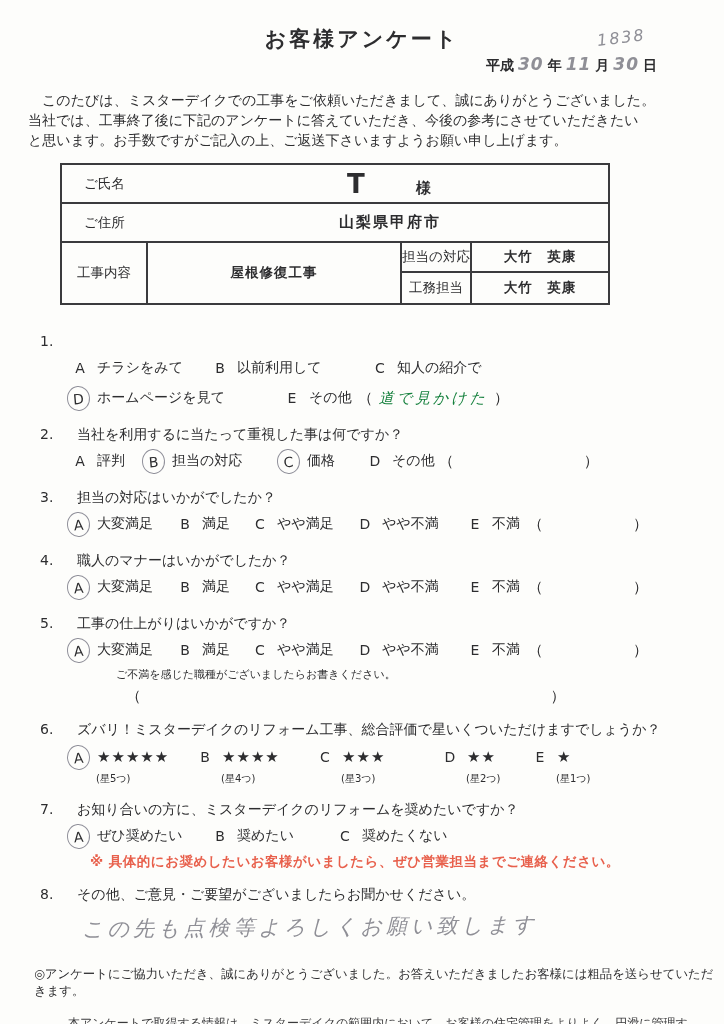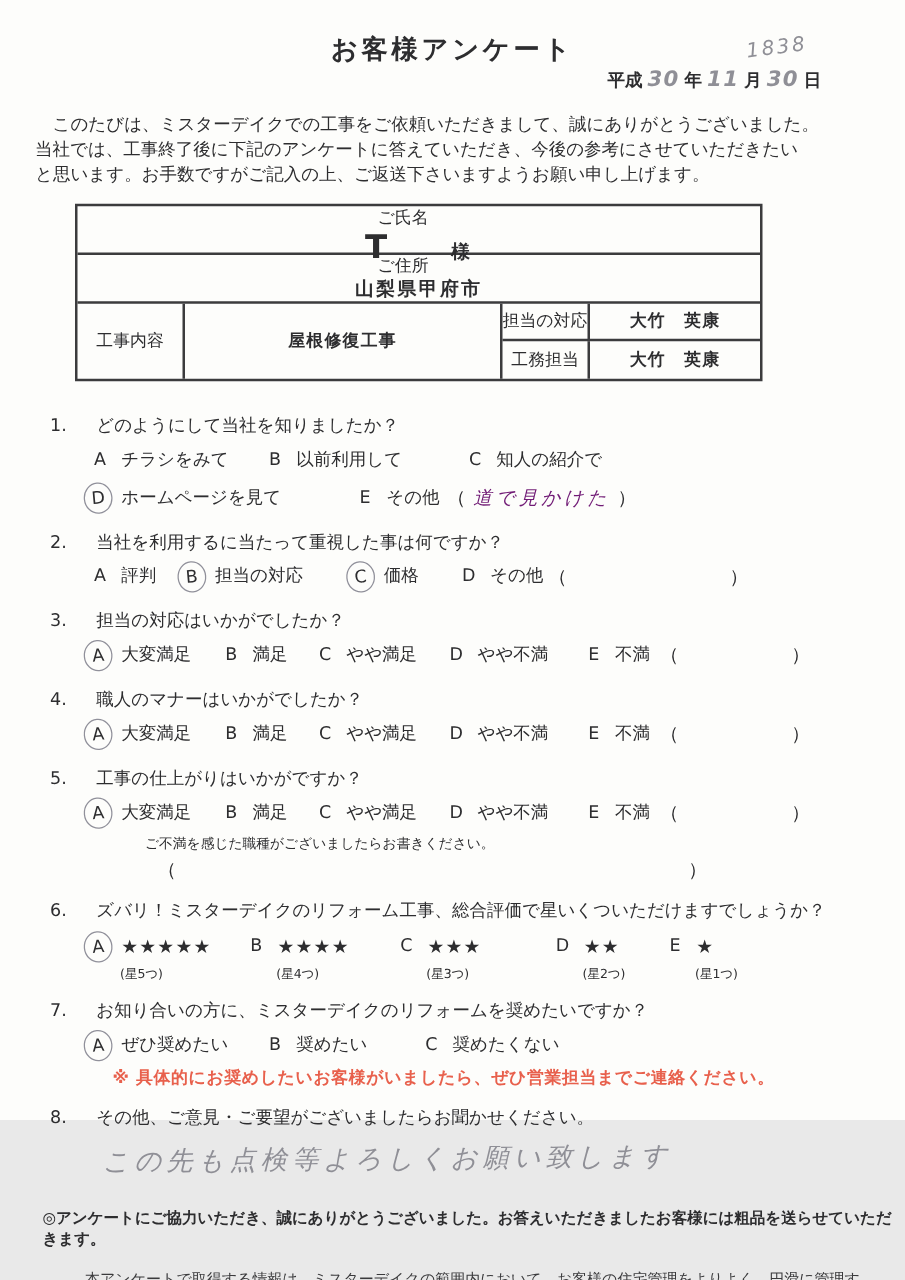--- a/index.html
+++ b/index.html
@@ -1,35 +1,35 @@
 <!DOCTYPE html>
 <html><head>
 <meta charset="utf-8">
 <style>
   html,body{margin:0;padding:0;}
   body{width:724px;height:1024px;overflow:hidden;background:#e9e9e9;}
   .sheet{
-    position:relative;width:724px;height:896px;background:#fdfdfb;
+    position:relative;width:724px;height:1024px;background:#fdfdfb;
     font-family:"DejaVu Sans","Liberation Sans",sans-serif;color:#2d2d2f;
     box-sizing:border-box;
   }
   
   .title{ text-align:center;padding-top:25px;font-size:21px;font-weight:bold;letter-spacing:3px; }
   .serial{
     position:absolute;top:28px;right:78px;font-size:16px;font-style:italic;
     color:#8f8f96;transform:rotate(-7deg);letter-spacing:2px;
   }
   .date-row{ position:absolute;top:54px;left:486px;font-size:14px;font-weight:600;display:flex;align-items:baseline; }
   .hand{ color:#8f8f96;font-style:italic; }
   .date-num{ font-size:17px;margin:0 4px;font-weight:700;letter-spacing:1px; }
   
   .intro{ margin:37px 20px 0 28px;font-size:14px;line-height:20px;font-weight:500; }
   
   .info-table{ margin:13px 0 0 60px;width:550px;border:2px solid #3b3b3d;box-sizing:border-box; }
-  .t-row{ height:37px;border-bottom:2px solid #3b3b3d;display:flex;align-items:center;flex-direction:column; }
+  .t-row{ height:37px;border-bottom:2px solid #3b3b3d;display:flex;align-items:center; }
   .t-label{ width:110px;padding-left:22px;font-size:13.5px;box-sizing:border-box; }
   .t-value{ flex:1;text-align:center;font-size:15px;font-weight:600;letter-spacing:2px; }
   .name-t{ font-size:26px;font-weight:bold;letter-spacing:0; }
   .name-suffix{ margin-left:44px;font-size:15px; }
   .r3{ display:grid;grid-template-columns:86px 254px 70px 1fr;grid-template-rows:30px 30px; }
   .r3 .cell{ display:flex;align-items:center;justify-content:center;font-size:13.5px;box-sizing:border-box; }
   .br{ border-right:2px solid #3b3b3d; }
   .bb{ border-bottom:2px solid #3b3b3d; }
   .c-work-label{ grid-column:1;grid-row:1/3; }
   .c-work-value{ grid-column:2;grid-row:1/3;font-weight:600;letter-spacing:1px;font-size:14.5px; }
@@ -75,21 +75,21 @@
   .star-labels{ display:flex;margin:2px 0 0 32px;font-size:10px;font-weight:400; }
   .star-label{ box-sizing:border-box;padding-left:24px; }
   .star-labels .star-label:nth-child(1){width:125px} .star-labels .star-label:nth-child(2){width:120px}
   .star-labels .star-label:nth-child(3){width:125px} .star-labels .star-label:nth-child(4){width:90px}
   .red-note{ margin:4px 0 0 50px;font-size:13.5px;font-weight:600;letter-spacing:.5px; }
   .q8-answer{
     margin:8px 0 0 42px;font-size:21px;letter-spacing:4px;transform:rotate(-0.6deg);
     font-style:italic;font-weight:400;
   }
   
-  .thanks{ margin:26px 0 0 34px;font-size:12.4px;font-weight:700; }
+  .thanks{ margin:26px 0 0 34px;font-size:12.4px;font-weight:400; }
   .privacy{ margin:15px 28px 0 56px;font-size:12px;line-height:17px;font-weight:500;color:#3a3a3c; }
 </style>
 </head>
 <body>
 
 <div class="sheet">
 
   <div class="title">お客様アンケート</div>
   <div class="serial hand" style="color: rgb(143, 143, 150);">1838</div>
   <div class="date-row">
@@ -128,21 +128,20 @@
       <div class="cell br c-m2l">工務担当</div>
       <div class="cell c-m2v">大竹　英康</div>
     </div>
   </div>
 
   <div class="questions">
 
     <div class="question">
       <div class="q-head">
         <span class="q-no">1.</span>
-        <span class="q-text">どのようにして当社を知りましたか？</span>
       </div>
       <div class="opts" id="q1-l1">
         <span class="opt">
           <span class="opt-letter">A</span>
           <span>チラシをみて</span>
         </span>
         <span class="opt">
           <span class="opt-letter">B</span>
           <span>以前利用して</span>
         </span>
@@ -154,21 +153,21 @@
       <div class="opts" id="q1-l2">
         <span class="opt">
           <span class="opt-letter circled">D</span>
           <span>ホームページを見て</span>
         </span>
         <span class="opt">
           <span class="opt-letter">E</span>
           <span>その他</span>
         </span>
         <span class="paren">（</span>
-        <span class="hand hand-small" style="color: #701a75;">道で見かけた</span>
+        <span class="hand hand-small" style="color: #15803d;">道で見かけた</span>
         <span class="paren">）</span>
       </div>
     </div>
 
     <div class="question">
       <div class="q-head">
         <span class="q-no">2.</span>
         <span class="q-text">当社を利用するに当たって重視した事は何ですか？</span>
       </div>
       <div class="opts" id="q2-l">

